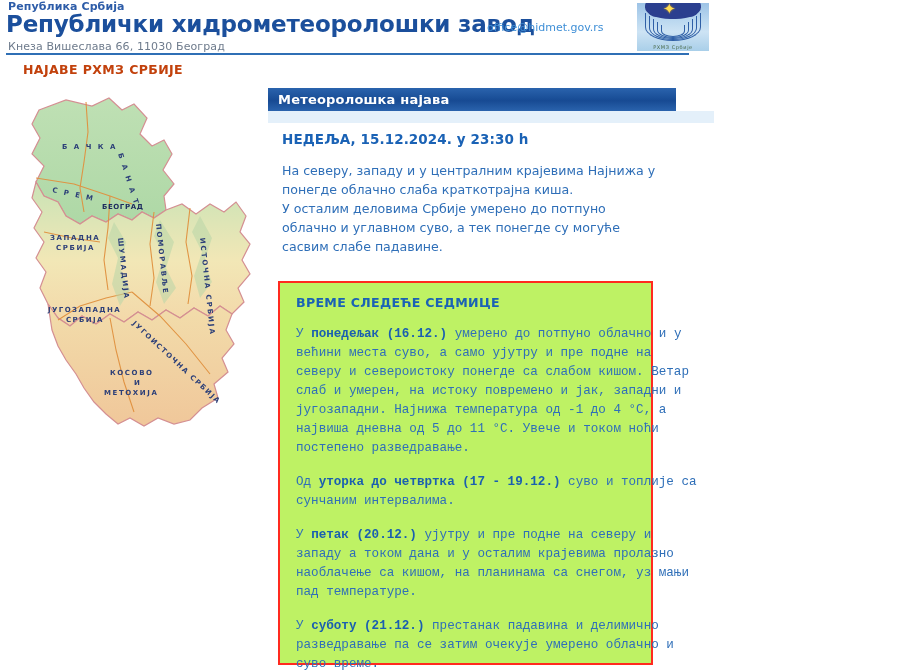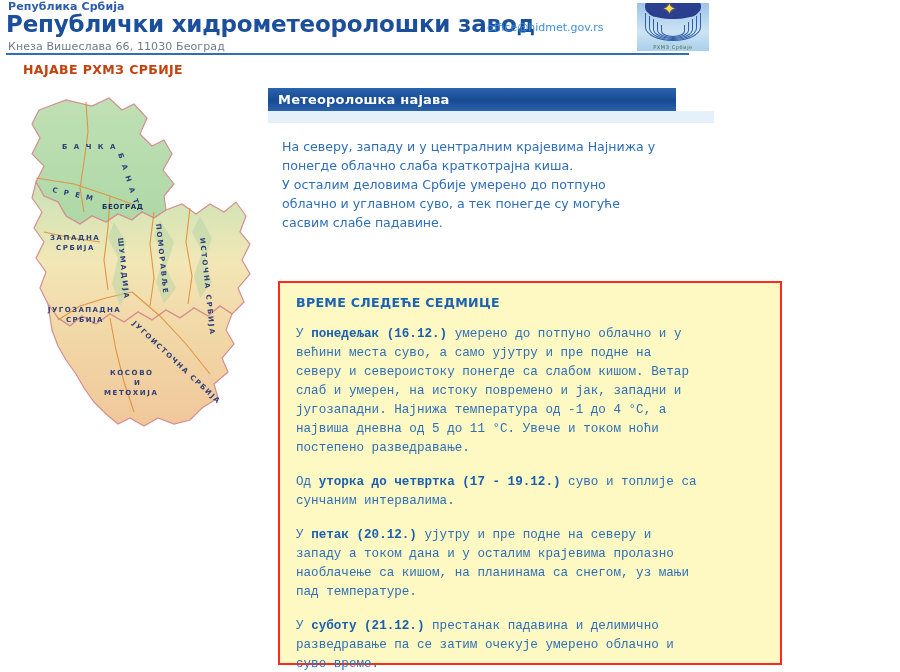--- a/index.html
+++ b/index.html
@@ -189,25 +189,25 @@
     line-height: 19px;
     color: #2f6fb8;
   }
   #forecast-body p { margin: 0; }
 
   
   #week-box {
     position: absolute;
     left: 278px;
     top: 281px;
-    width: 504px;
+    width: 375px;
     height: 384px;
     border: 2px solid #ff2a1f;
     box-sizing: border-box;
-    background: #fef9c3;
+    background: #bef264;
   }
   #week-heading {
     margin: 12px 0 0 16px;
     font-size: 12.6px;
     font-weight: bold;
     color: #1a62b5;
     letter-spacing: 0.3px;
   }
   .week-para {
     margin: 15px 0 0 16px;
@@ -313,20 +313,21 @@
   <text x="118" y="232" font-family="DejaVu Sans, sans-serif" font-size="7" font-weight="bold" fill="#2c3f78" letter-spacing="1.6" transform="rotate(43 118 232)">ЈУГОИСТОЧНА СРБИЈА</text>
   <text x="96" y="283" font-family="DejaVu Sans, sans-serif" font-size="7" font-weight="bold" fill="#2c3f78" letter-spacing="1.6">КОСОВО</text>
   <text x="120" y="293" font-family="DejaVu Sans, sans-serif" font-size="7" font-weight="bold" fill="#2c3f78" letter-spacing="1.6">И</text>
   <text x="90" y="303" font-family="DejaVu Sans, sans-serif" font-size="7" font-weight="bold" fill="#2c3f78" letter-spacing="1.6">МЕТОХИЈА</text>
 </svg>
 </div>
 
 <div id="content">
   <div id="panel-title">Метеоролошка најава</div>
   <div id="panel-strip"></div>
+  <div id="forecast-date">НЕДЕЉА, 15.12.2024. у 23:30 h</div>
   <div id="forecast-body">
     <p>На северу, западу и у централним крајевима Најнижа у</p>
     <p>понегде облачно слаба краткотрајна киша.</p>
     <p>У осталим деловима Србије умерено до потпуно</p>
     <p>облачно и углавном суво, а тек понегде су могуће</p>
     <p>сасвим слабе падавине.</p>
   </div>
 </div>
 
 <div id="week-box">

